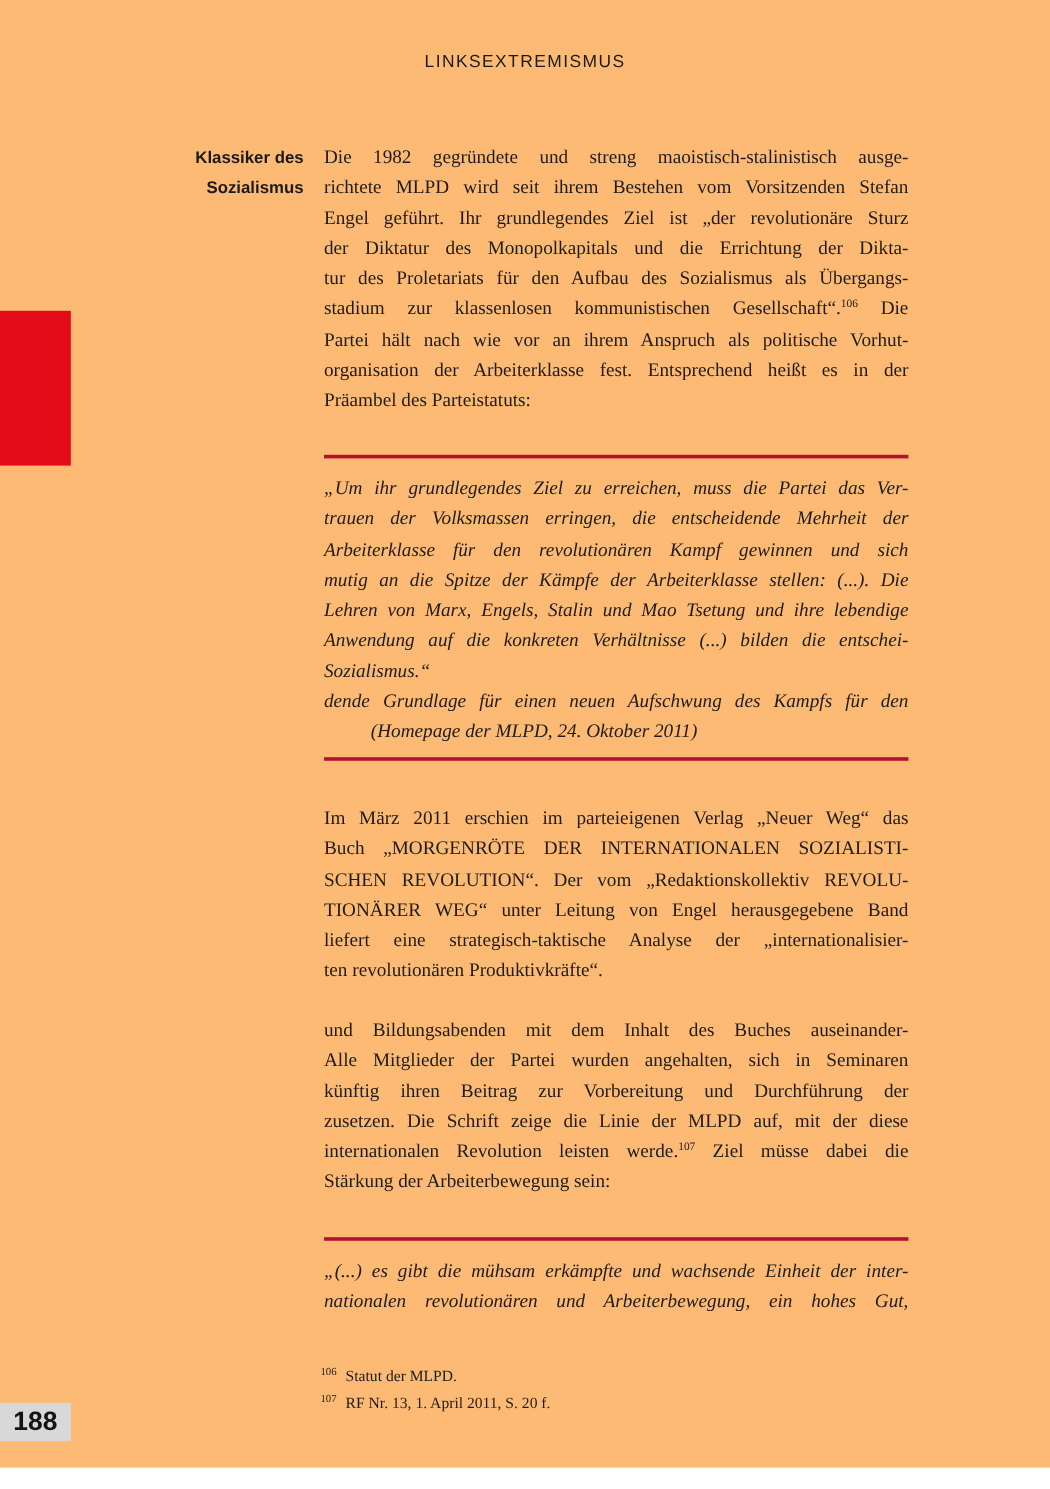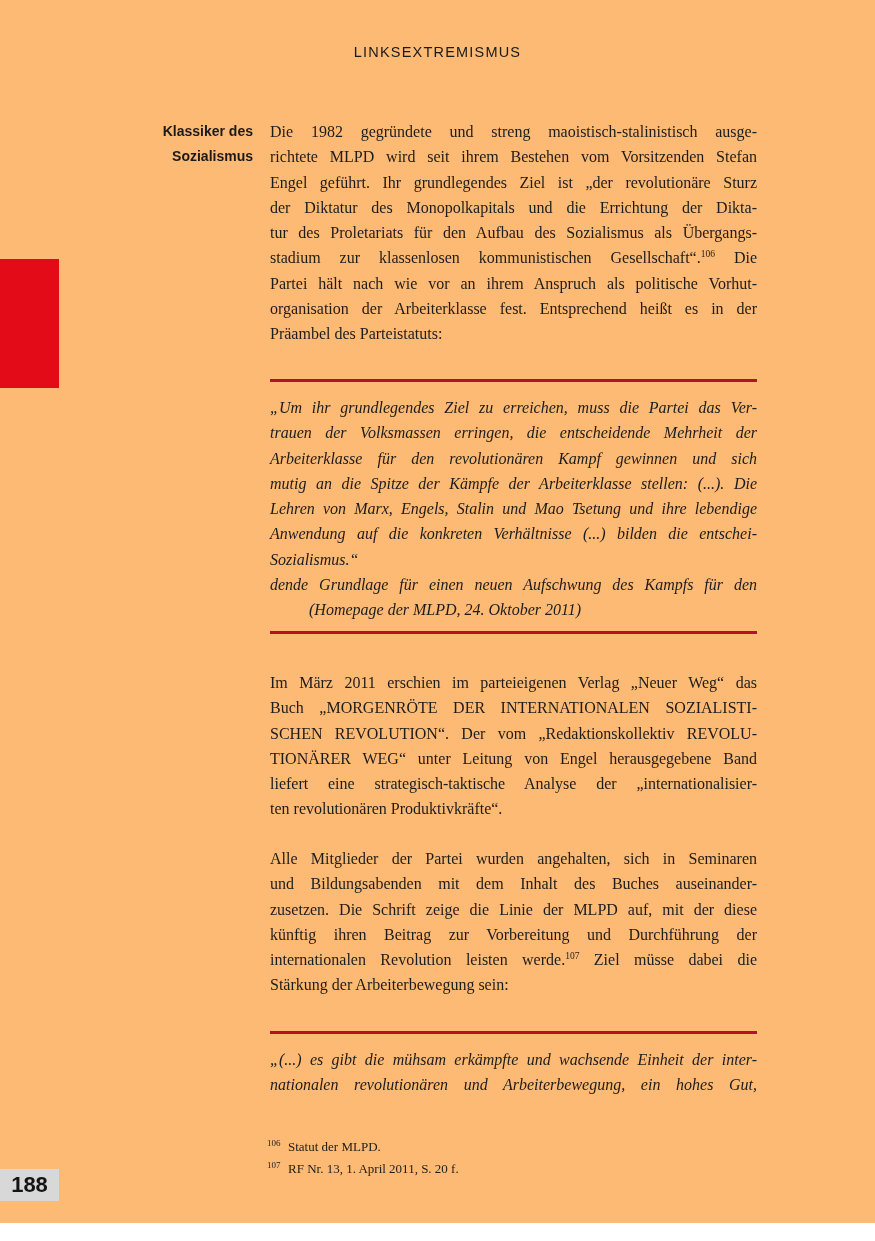--- a/index.html
+++ b/index.html
@@ -152,24 +152,24 @@
   <div class="col body-text" style="top:670px;">
       <div class="line just">Im März 2011 erschien im parteieigenen Verlag „Neuer Weg“ das</div>
       <div class="line just">Buch „MORGENRÖTE DER INTERNATIONALEN SOZIALISTI-</div>
       <div class="line just">SCHEN REVOLUTION“. Der vom „Redaktionskollektiv REVOLU-</div>
       <div class="line just">TIONÄRER WEG“ unter Leitung von Engel herausgegebene Band</div>
       <div class="line just">liefert eine strategisch-taktische Analyse der „internationalisier-</div>
       <div class="line">ten revolutionären Produktivkräfte“.</div>
     </div>
 
   <div class="col body-text" style="top:846px;">
+      <div class="line just">und Bildungsabenden mit dem Inhalt des Buches auseinander-</div>
       <div class="line just">Alle Mitglieder der Partei wurden angehalten, sich in Seminaren</div>
-      <div class="line just">und Bildungsabenden mit dem Inhalt des Buches auseinander-</div>
+      <div class="line just">künftig ihren Beitrag zur Vorbereitung und Durchführung der</div>
       <div class="line just">zusetzen. Die Schrift zeige die Linie der MLPD auf, mit der diese</div>
-      <div class="line just">künftig ihren Beitrag zur Vorbereitung und Durchführung der</div>
       <div class="line just">internationalen Revolution leisten werde.<sup>107</sup> Ziel müsse dabei die</div>
       <div class="line">Stärkung der Arbeiterbewegung sein:</div>
     </div>
 
   <div class="red-rule" style="top: 1031px; background: rgb(179, 18, 42);"></div>
 
   <div class="col quote-text" style="top:1047px;">
       <div class="line just">„(...) es gibt die mühsam erkämpfte und wachsende Einheit der inter-</div>
       <div class="line just">nationalen revolutionären und Arbeiterbewegung, ein hohes Gut,</div>
     </div>

